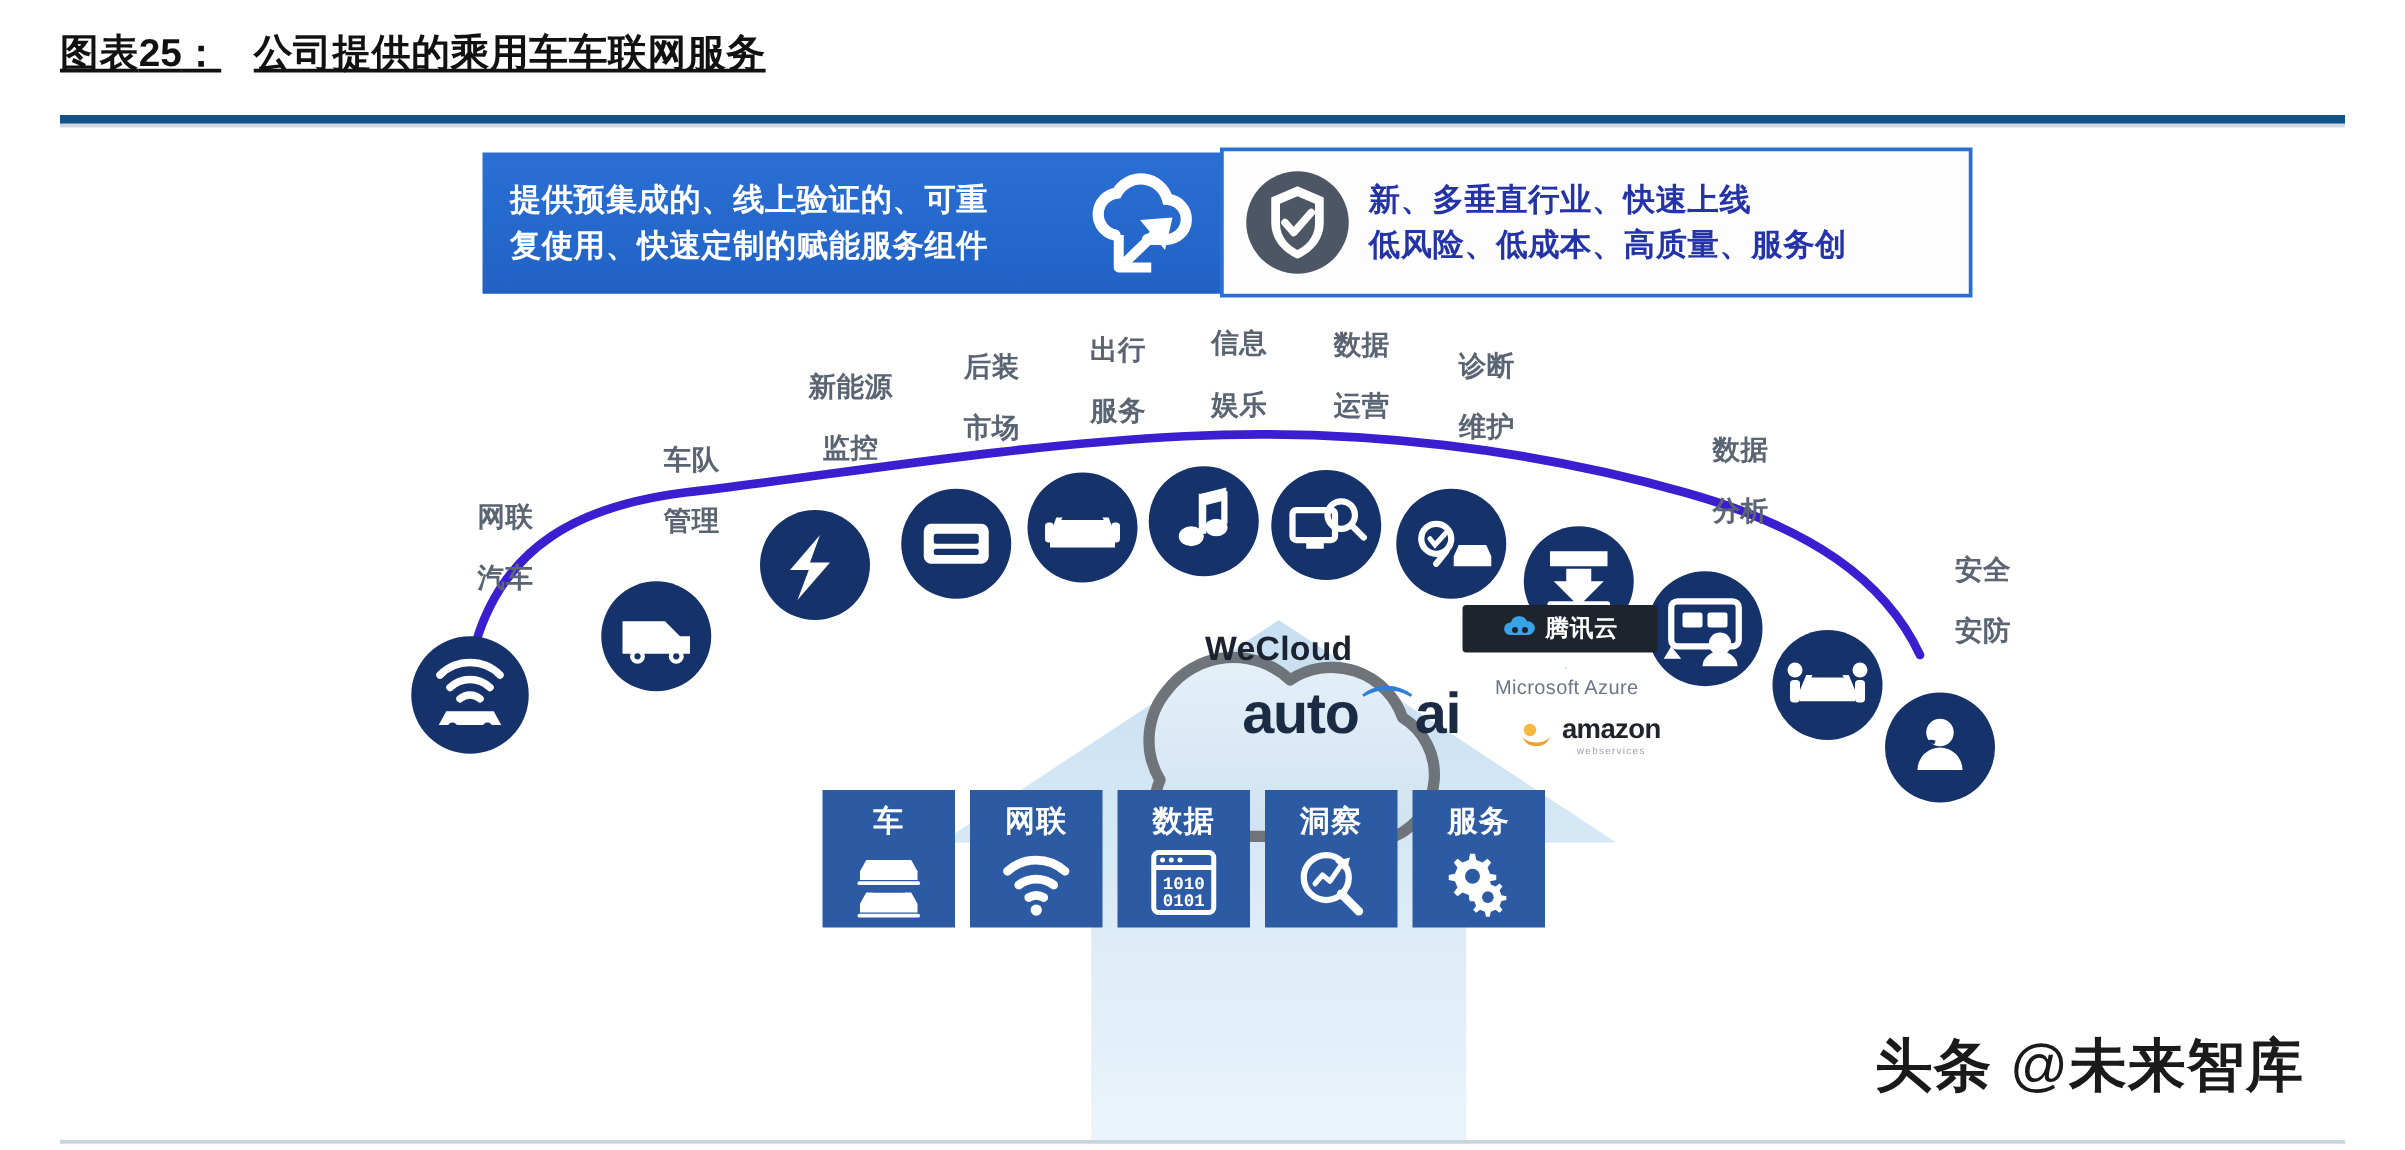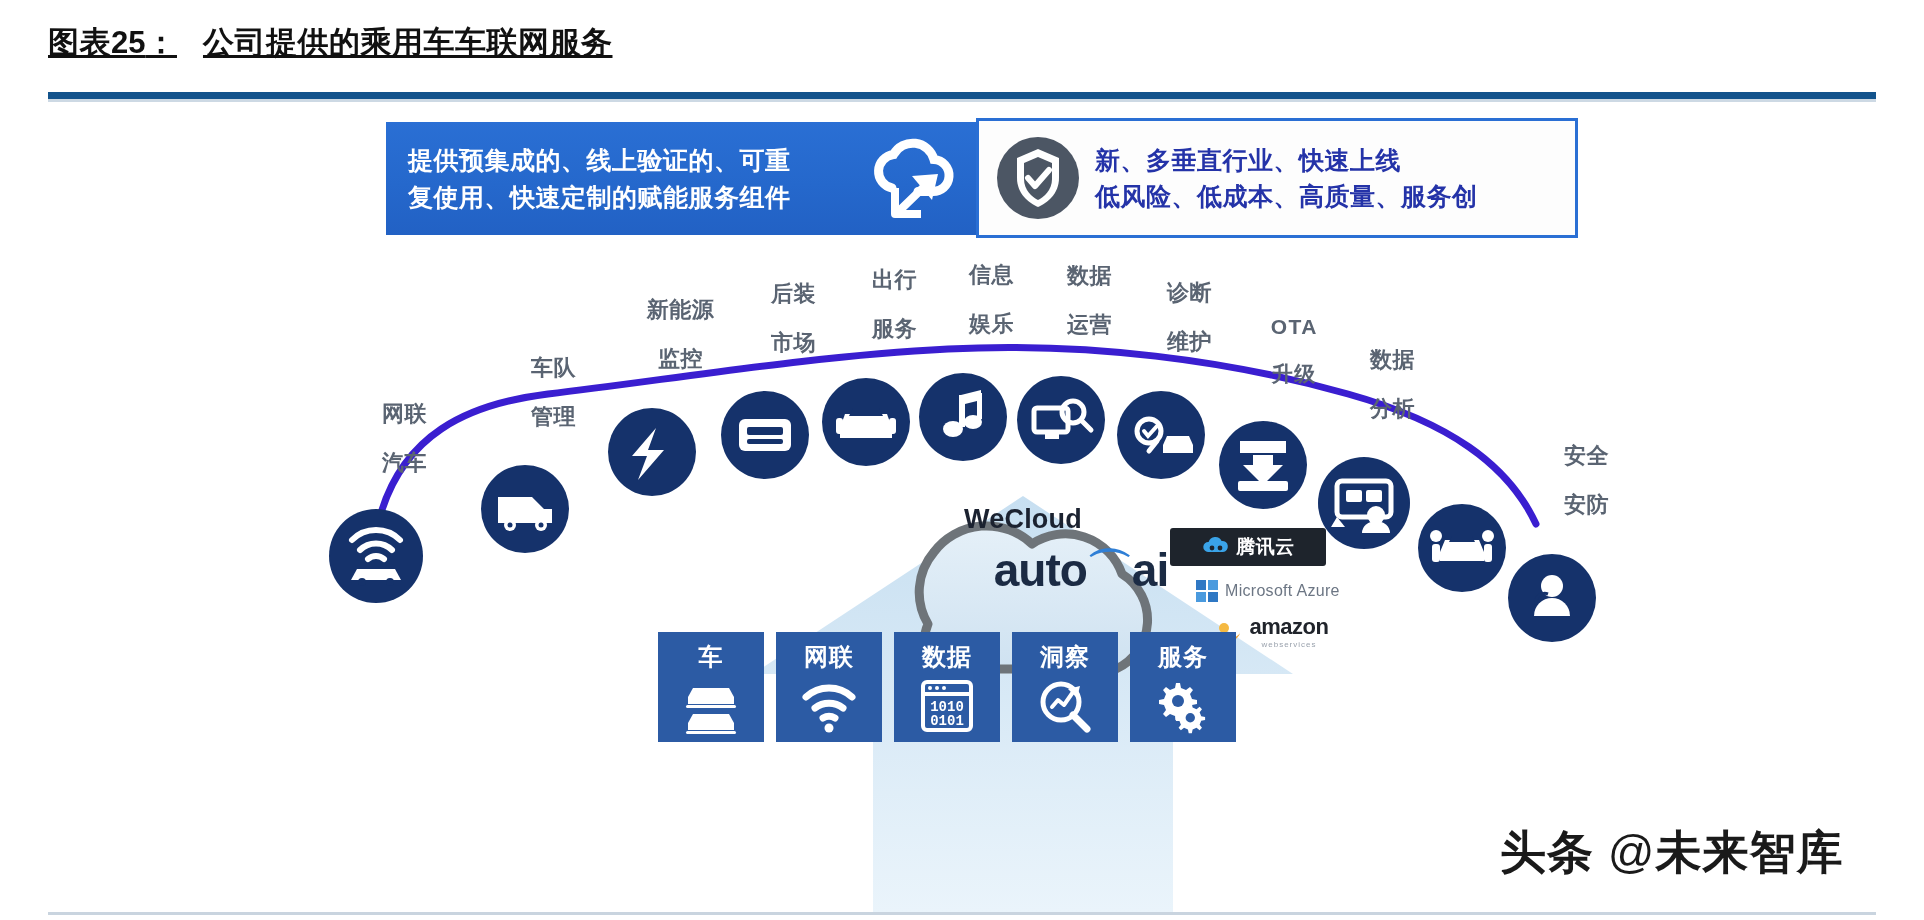--- a/index.html
+++ b/index.html
@@ -80,30 +80,30 @@
     transform:translateX(-50%);
   }
   .cloud-logo{
     position:absolute;left:1033px;top:436px;width:330px;text-align:center;
     transform:translateX(-50%);
     font-size:46px;font-weight:bold;color:#1b2b44;letter-spacing:-1px;
   }
   .cloud-logo .dash{color:#2f7fd6;}
 
   
-  .prov{position:absolute;margin-top:44px;}
+  .prov{position:absolute;}
   .prov-tencent{
     left:1122px;top:380px;width:156px;height:38px;
     background:#1e242c;border-radius:3px;
     display:flex;align-items:center;justify-content:center;gap:5px;
   }
   .prov-tencent .tlogo{width:30px;height:22px;}
   .prov-tencent .ttext{color:#ffffff;font-size:19px;font-weight:bold;letter-spacing:.5px;}
   .prov-azure{
-    left:1148px;top:430px;height:26px;display:flex;align-items:center;gap:7px;
+    left:1148px;top:430px;height:26px;display:flex;align-items:center;gap:7px;flex-direction:column;
   }
   .prov-azure .alogo{width:22px;height:22px;}
   .prov-azure .atext{color:#6c7684;font-size:16px;letter-spacing:.3px;}
   .prov-aws{
     left:1186px;top:468px;width:110px;text-align:center;
   }
   .prov-aws .awstext{
     color:#20242b;font-size:22px;font-weight:bold;letter-spacing:-.5px;line-height:1;
   }
   .prov-aws .awssub{
@@ -356,24 +356,20 @@
         <span>娱乐</span>
       </div>
       <div class="node-label" style="left:1015px;top:258px;">
         <span>数据</span><br>
         <span>运营</span>
       </div>
       <div class="node-label" style="left:1115px;top:275px;">
         <span>诊断</span><br>
         <span>维护</span>
       </div>
-      <div class="node-label ota" style="left:1217px;top:305px;">
-        <span>OTA</span><br>
-        <span>升级</span>
-      </div>
       <div class="node-label" style="left:1318px;top:342px;">
         <span>数据</span><br>
         <span>分析</span>
       </div>
       <div class="node-label" style="left:1512px;top:438px;">
         <span>安全</span><br>
         <span>安防</span>
       </div>
 
       <div class="cloud-title">WeCloud</div>

